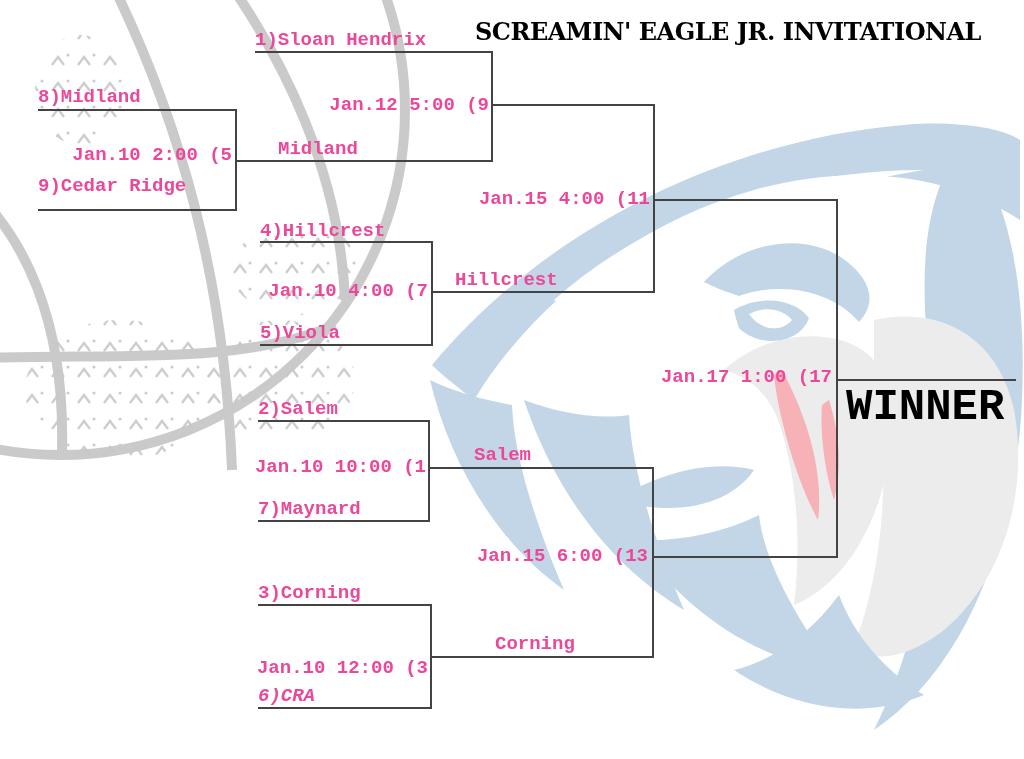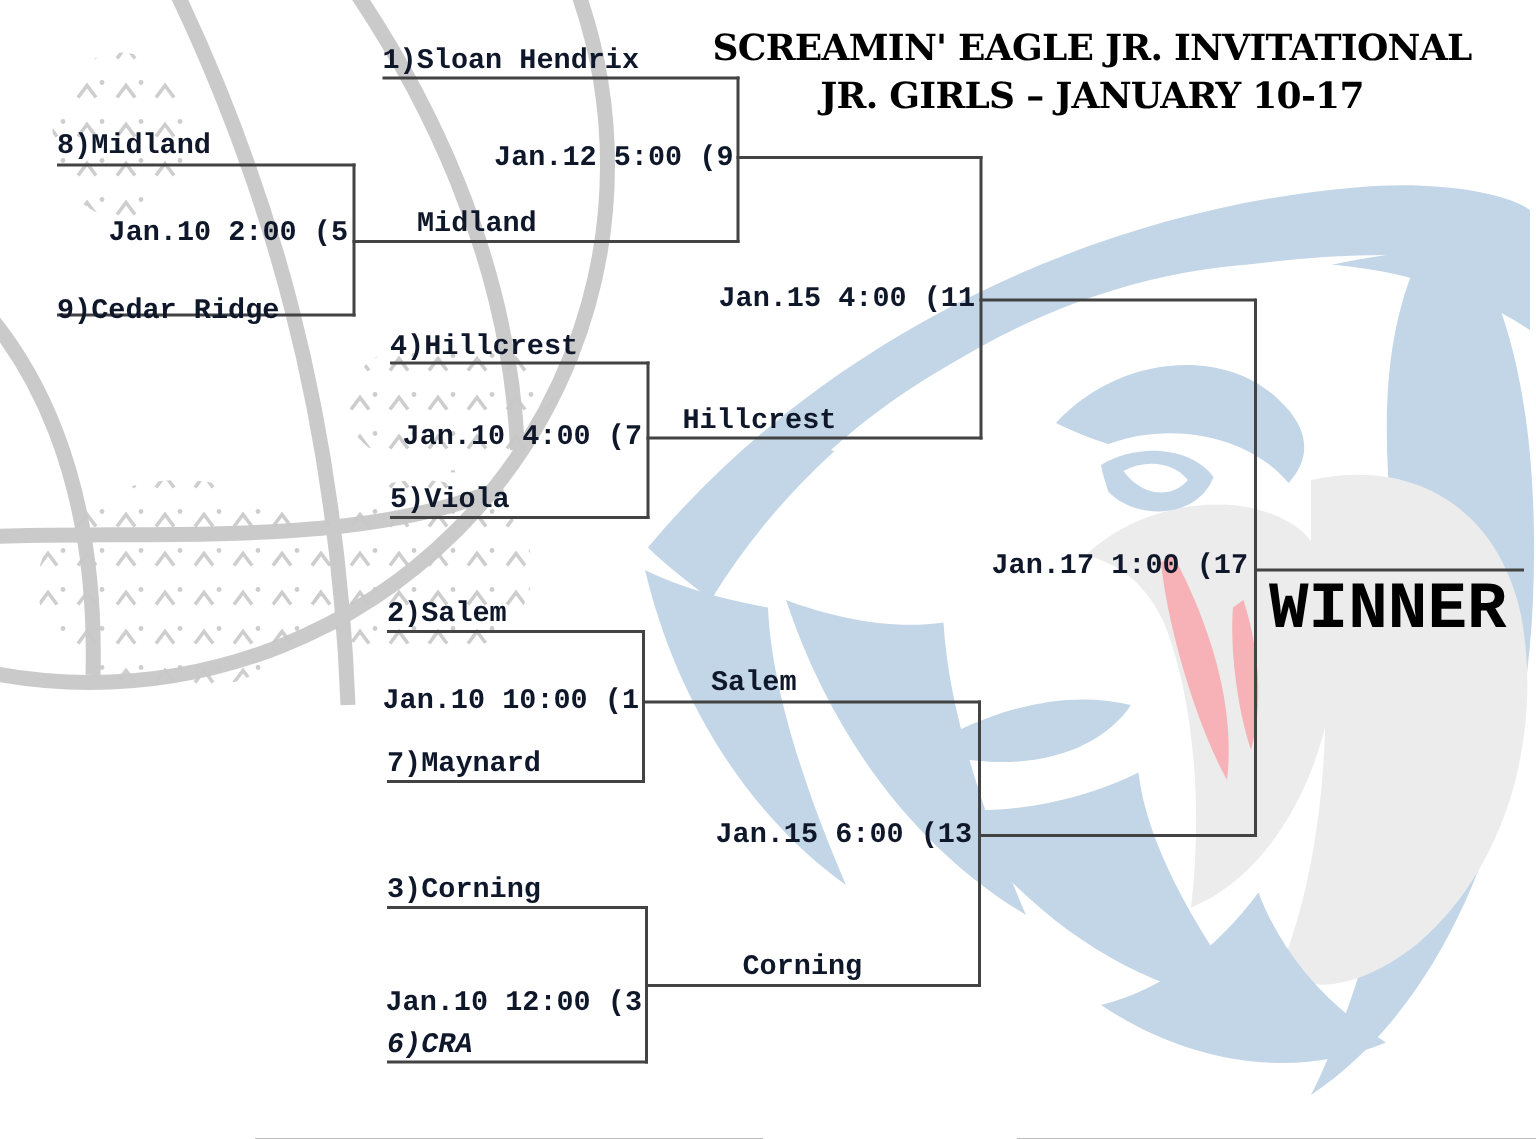--- a/index.html
+++ b/index.html
@@ -9,21 +9,21 @@
     background:#ffffff; overflow:hidden;
     font-family:"Liberation Mono","DejaVu Sans Mono",monospace;
   }
   
   .wm { position:absolute; pointer-events:none; }
   
   .ln { position:absolute; background:#434343; }
   
   .t {
     position:absolute; font-weight:bold; font-size:19px; line-height:19px;
-    color:#0f172a; white-space:nowrap; letter-spacing:0;
+    color:#ec4899; white-space:nowrap; letter-spacing:0;
   }
   .t.right { text-align:right; }
   
   #title {
     position:absolute; left:434px; top:16px; width:588px;
     text-align:center; color:#000;
     font-family:"DejaVu Serif","Liberation Serif",serif;
     font-weight:800;
   }
   #title .l1 { font-size:24px; line-height:32px; letter-spacing:-0.5px; }
@@ -99,21 +99,20 @@
 
       <path fill="#c3d6e7" d="M 230,470 C 280,540 350,590 430,600 C 390,545 360,490 355,445
         C 315,465 270,472 230,470 Z"></path>
       <path fill="#c3d6e7" d="M 330,600 C 390,640 460,650 520,625 C 480,600 450,565 435,525
         C 405,565 370,590 330,600 Z"></path>
     </g>
   </svg>
 
   <div id="title">
     <div class="l1">SCREAMIN' EAGLE JR. INVITATIONAL</div>
-    <div class="l2">JR. GIRLS – JANUARY 10-17</div>
   </div>
 
   <div class="ln" style="left:255px; top:51px;  width:238px; height:2px;"></div>
   <div class="ln" style="left:491px; top:51px;  width:2px;  height:111px;"></div>
   <div class="ln" style="left:491px; top:104px; width:164px; height:2px;"></div>
 
   <div class="ln" style="left:38px;  top:109px; width:199px; height:2px;"></div>
   <div class="ln" style="left:38px;  top:209px; width:199px; height:2px;"></div>
   <div class="ln" style="left:235px; top:109px; width:2px;  height:102px;"></div>
   <div class="ln" style="left:235px; top:160px; width:258px; height:2px;"></div>
@@ -137,21 +136,21 @@
   <div class="ln" style="left:430px; top:656px; width:224px; height:2px;"></div>
 
   <div class="ln" style="left:652px; top:467px; width:2px;  height:191px;"></div>
   <div class="ln" style="left:652px; top:556px; width:185px; height:2px;"></div>
 
   <div class="ln" style="left:836px; top:199px; width:2px;  height:359px;"></div>
   <div class="ln" style="left:836px; top:379px; width:180px; height:2px;"></div>
 
   <div class="t" style="left:255px; top:31px;">1)Sloan Hendrix</div>
   <div class="t" style="left:38px;  top:88px;">8)Midland</div>
-  <div class="t" style="left:38px;  top:198px;">9)Cedar Ridge</div>
+  <div class="t" style="left:38px;  top:177px;">9)Cedar Ridge</div>
   <div class="t" style="left:260px; top:222px;">4)Hillcrest</div>
   <div class="t" style="left:260px; top:324px;">5)Viola</div>
   <div class="t" style="left:258px; top:400px;">2)Salem</div>
   <div class="t" style="left:258px; top:500px;">7)Maynard</div>
   <div class="t" style="left:258px; top:584px;">3)Corning</div>
   <div class="t" style="left:258px; top:687px;font-style:italic;">6)CRA</div>
 
   <div class="t right" style="right:792px; top:146px;">Jan.10 2:00 (5</div>
   <div class="t right" style="right:535px; top:96px;">Jan.12 5:00 (9</div>
   <div class="t right" style="right:596px; top:282px;">Jan.10 4:00 (7</div>

